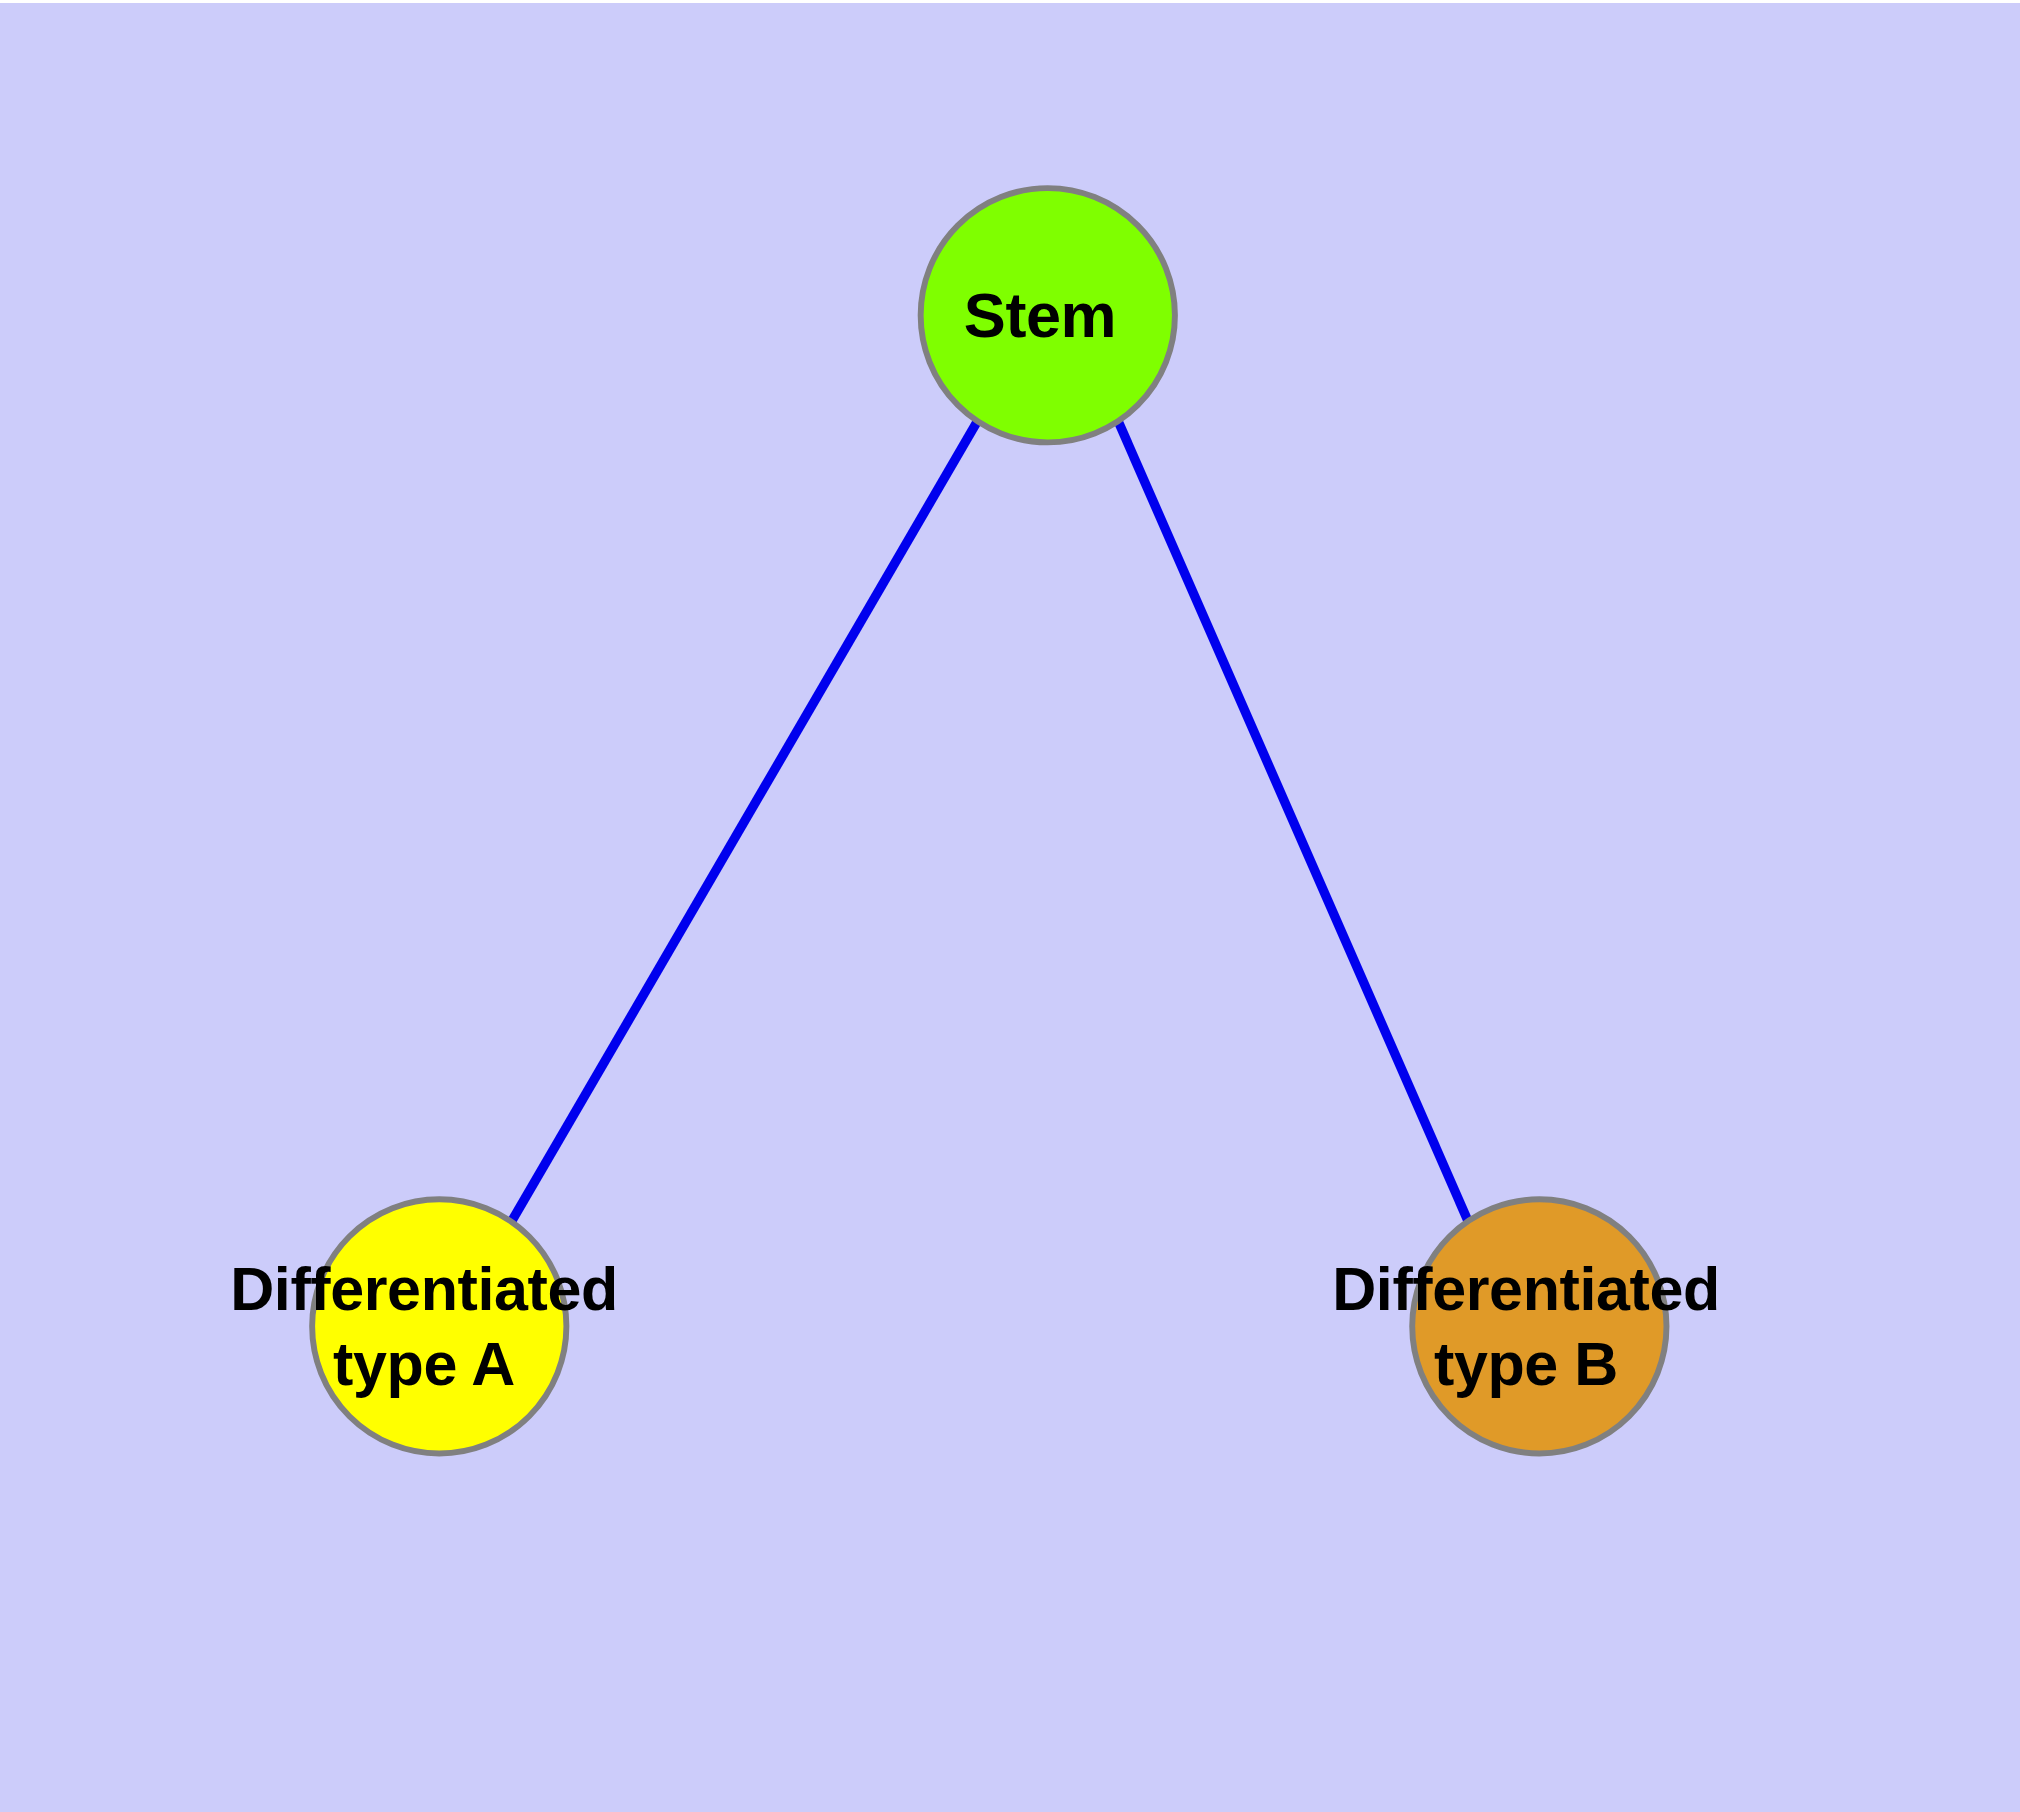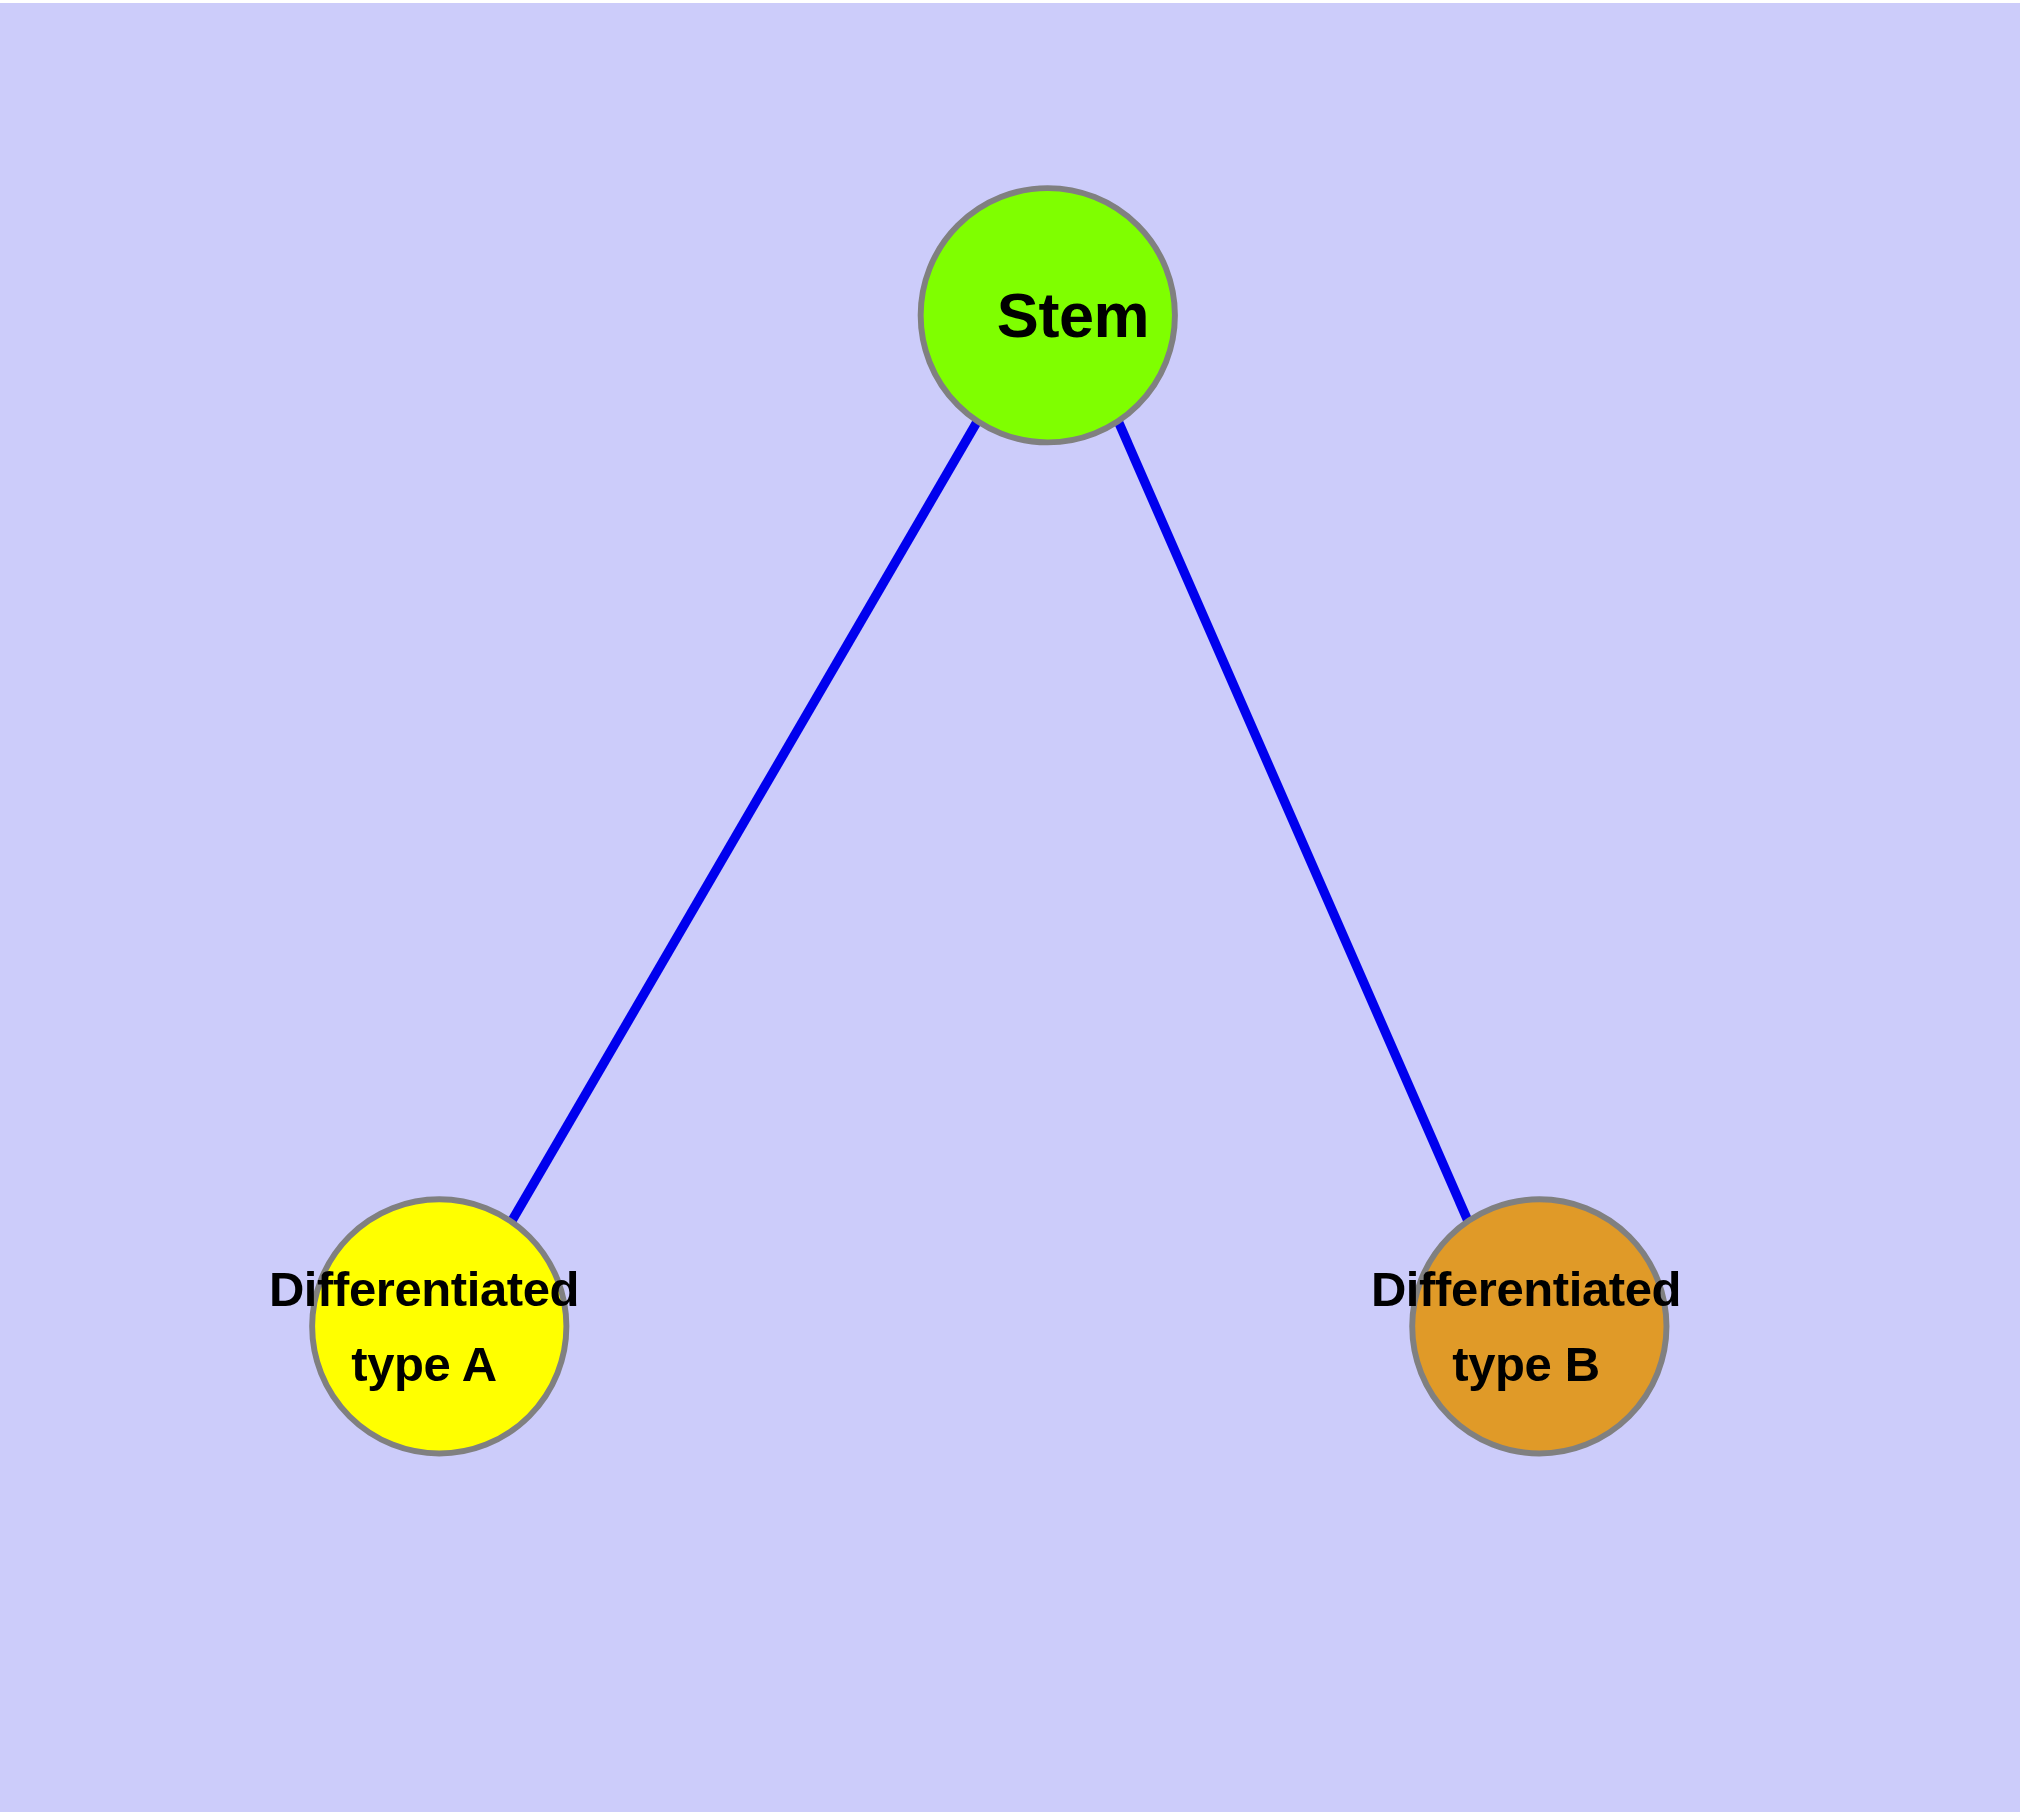--- a/index.html
+++ b/index.html
@@ -31,21 +31,21 @@
     left: 0;
     top: 0;
     width: 2021px;
     height: 1812px;
   }
   .node-label {
     position: absolute;
     color: #000000;
     font-family: "Liberation Sans", sans-serif;
     font-weight: bold;
-    font-size: 49px;
+    font-size: 61px;
     line-height: 75px;
     text-align: center;
     white-space: pre;
     letter-spacing: -0.4px;
     pointer-events: none;
     transform: translate(-50%, -50%);
   }
   .node-label-stem {
     font-size: 63px;
     line-height: 63px;
@@ -63,20 +63,20 @@
       <line x1="1153" y1="497" x2="604" y2="1440" stroke="#0000ee" stroke-width="11" stroke-linecap="butt"></line>
       <line x1="1319" y1="497" x2="1732" y2="1441" stroke="#0000ee" stroke-width="11" stroke-linecap="butt"></line>
     </g>
     <g>
       <circle cx="518" cy="1565" r="150" fill="#ffff00" stroke="#808080" stroke-width="7"></circle>
       <circle cx="1816" cy="1565" r="150" fill="#e09a28" stroke="#808080" stroke-width="7"></circle>
       <circle cx="1236" cy="372" r="150" fill="#7fff00" stroke="#808080" stroke-width="7"></circle>
     </g>
   </svg>
 
-  <div class="node-label node-label-stem" style="left:1073px; top:315px;">Stem</div>
+  <div class="node-label node-label-stem" style="left:1040px; top:315px;">Stem</div>
 
   <div class="node-label" style="left:424px; top:1327px;"><span>Differentiated</span><br><span>type A</span></div>
 
   <div class="node-label" style="left:1526px; top:1327px;"><span>Differentiated</span><br><span>type B</span></div>
 
 </div>
 
 
 </body></html>

